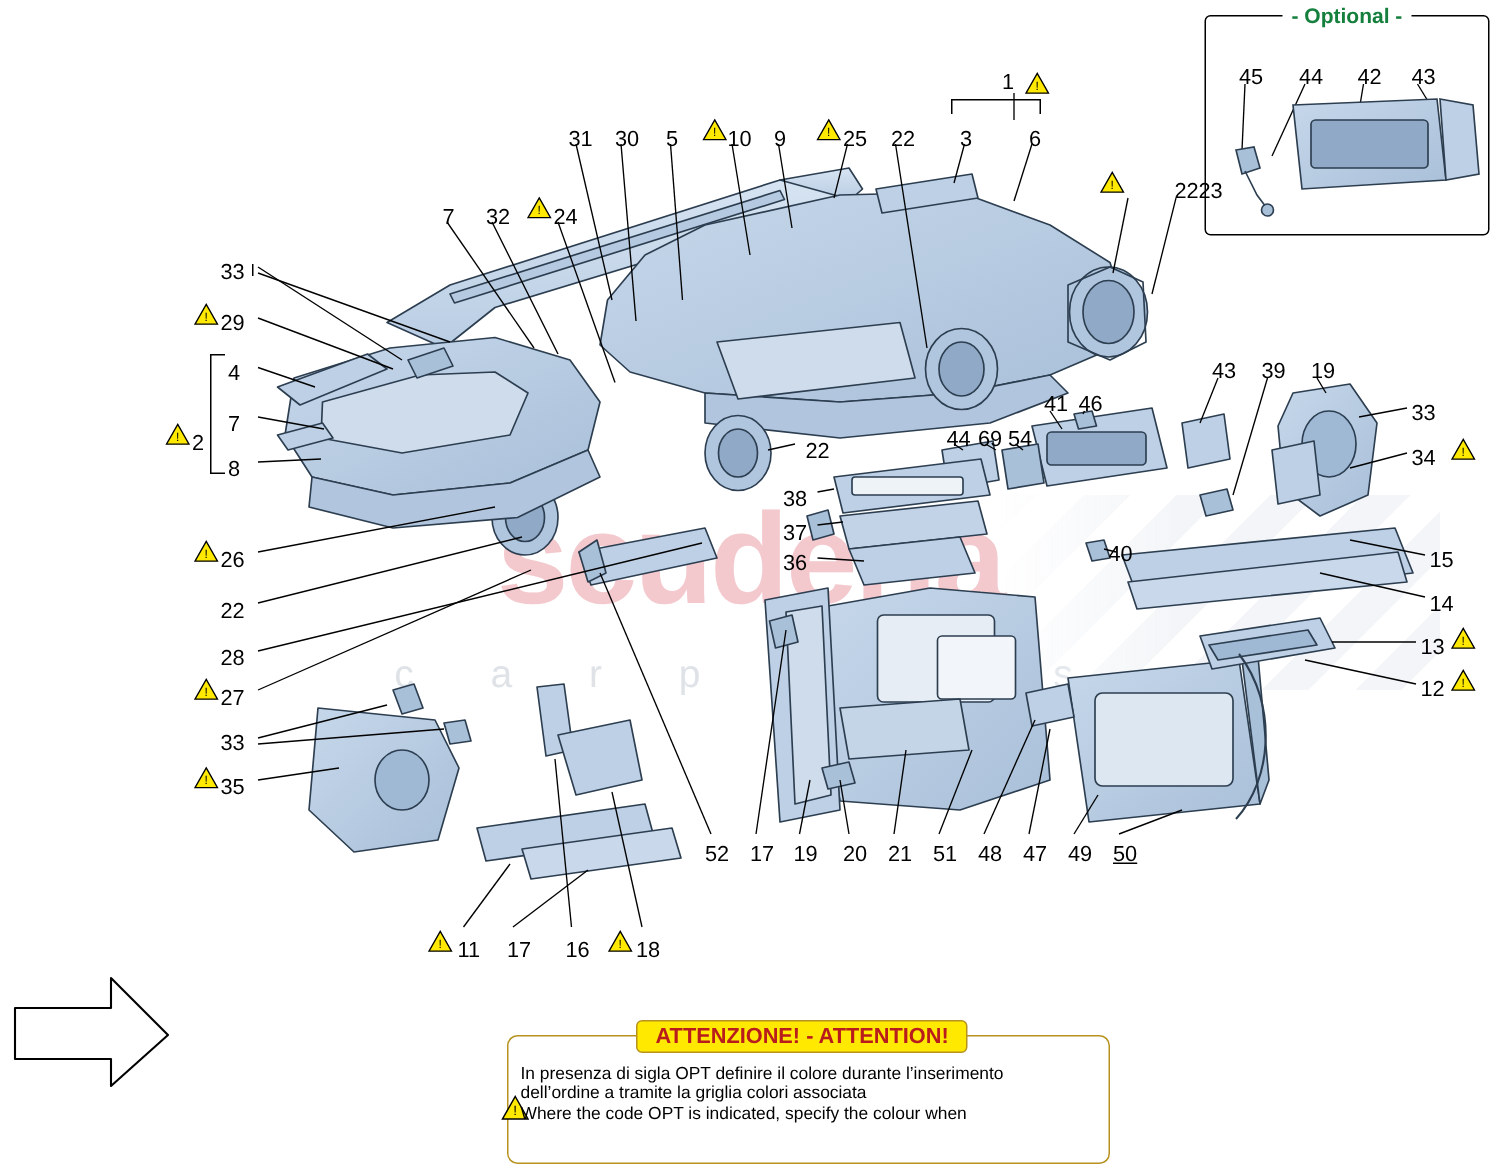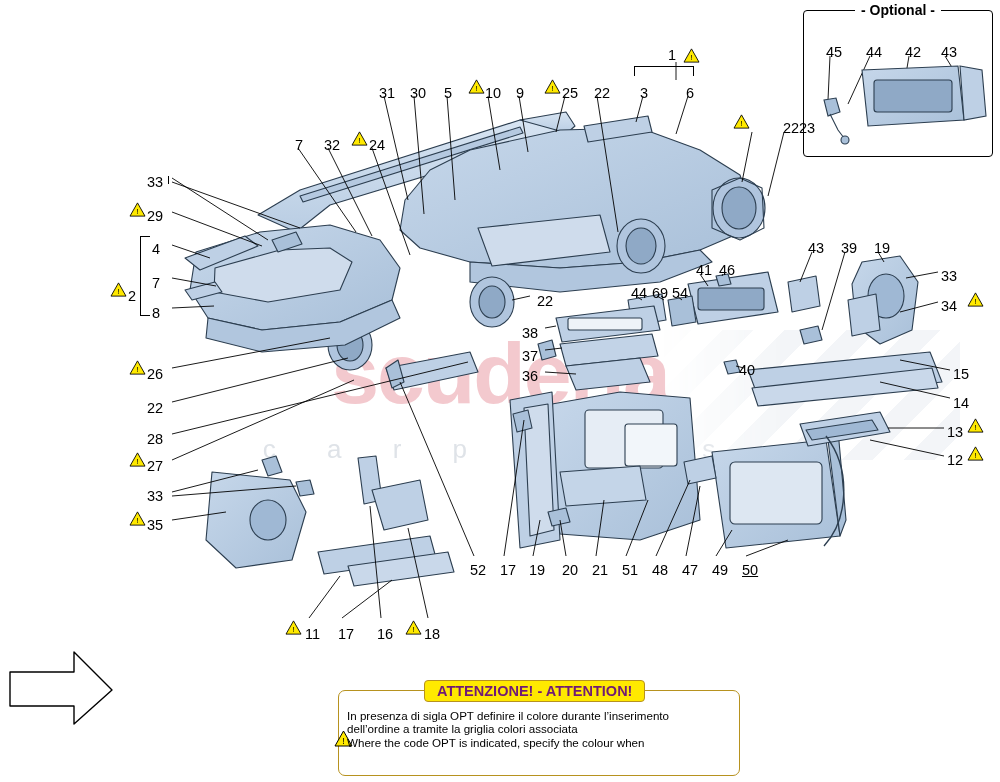--- a/index.html
+++ b/index.html
@@ -44,32 +44,32 @@
   }
   .warn svg{display:block;}
 
   
   .optbox{
     position:absolute;left:803px;top:10px;width:188px;height:145px;
     border:1px solid #000;border-radius:4px;background:transparent;
   }
   .opttitle{
     position:absolute;left:855px;top:2px;background:#fff;padding:0 6px;
-    font-size:14px;font-weight:bold;color:#000000;
+    font-size:14px;font-weight:bold;color:#15803d;
   }
 
   
   .attbox{
     position:absolute;left:338px;top:690px;width:400px;height:84px;
     border:1px solid #b7921f;border-radius:7px;background:#fff;
   }
   .atthdr{
     position:absolute;left:424px;top:690px;
     background:#ffe900;border:1px solid #b7921f;border-radius:4px;
-    padding:2px 12px;font-size:14.5px;font-weight:bold;color:#701a75;
+    padding:2px 12px;font-size:14.5px;font-weight:bold;color:#b91c1c;
     transform:translateY(-10px);
   }
   .atttext{
     position:absolute;left:347px;top:709px;width:390px;
     font-size:11.6px;line-height:13.4px;color:#000;
   }
   .attwarn{position:absolute;left:334px;top:730px;width:19px;height:17px;}
 
   
   .arrow{position:absolute;left:8px;top:648px;}

